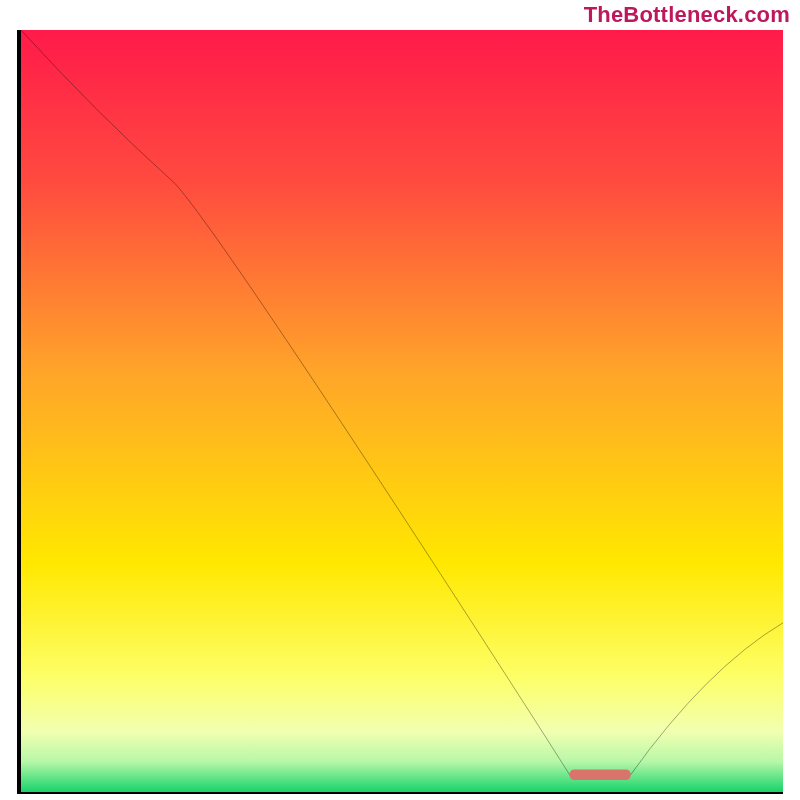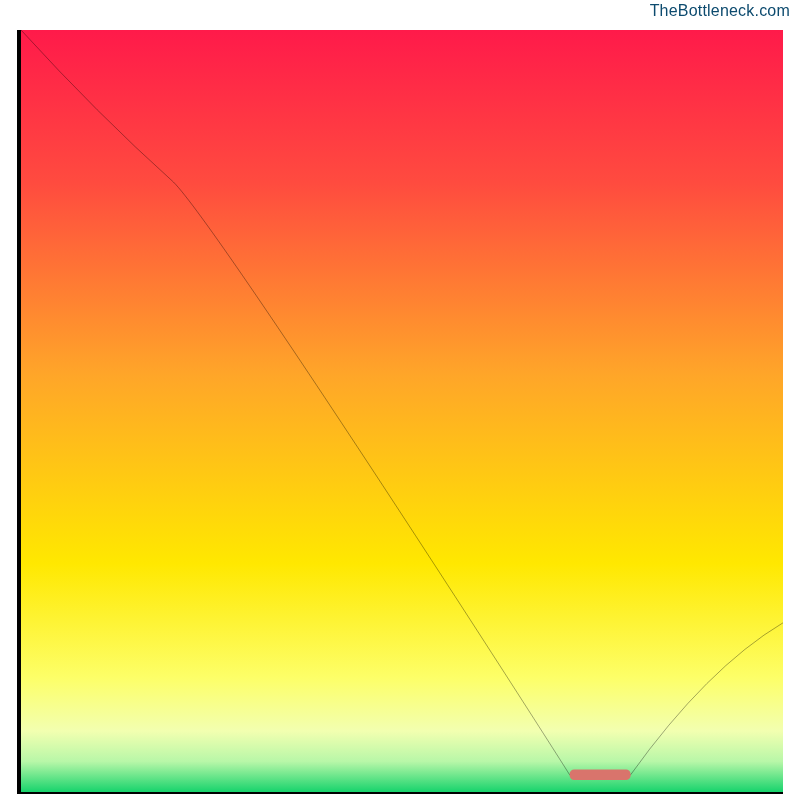--- a/index.html
+++ b/index.html
@@ -13,23 +13,23 @@
   }
   .outer {
     position: relative;
     width: 800px;
     height: 800px;
   }
   .attribution {
     position: absolute;
     top: 2px;
     right: 10px;
-    font-size: 16px;
-    font-weight: 400;
-    color: #0c4a6e;
+    font-size: 22px;
+    font-weight: 700;
+    color: #be185d;
     letter-spacing: 0.2px;
   }
   .plot-frame {
     position: absolute;
     left: 17px;
     top: 30px;
     width: 766px;
     height: 764px;
     box-sizing: border-box;
     border-left: 4px solid #000;

